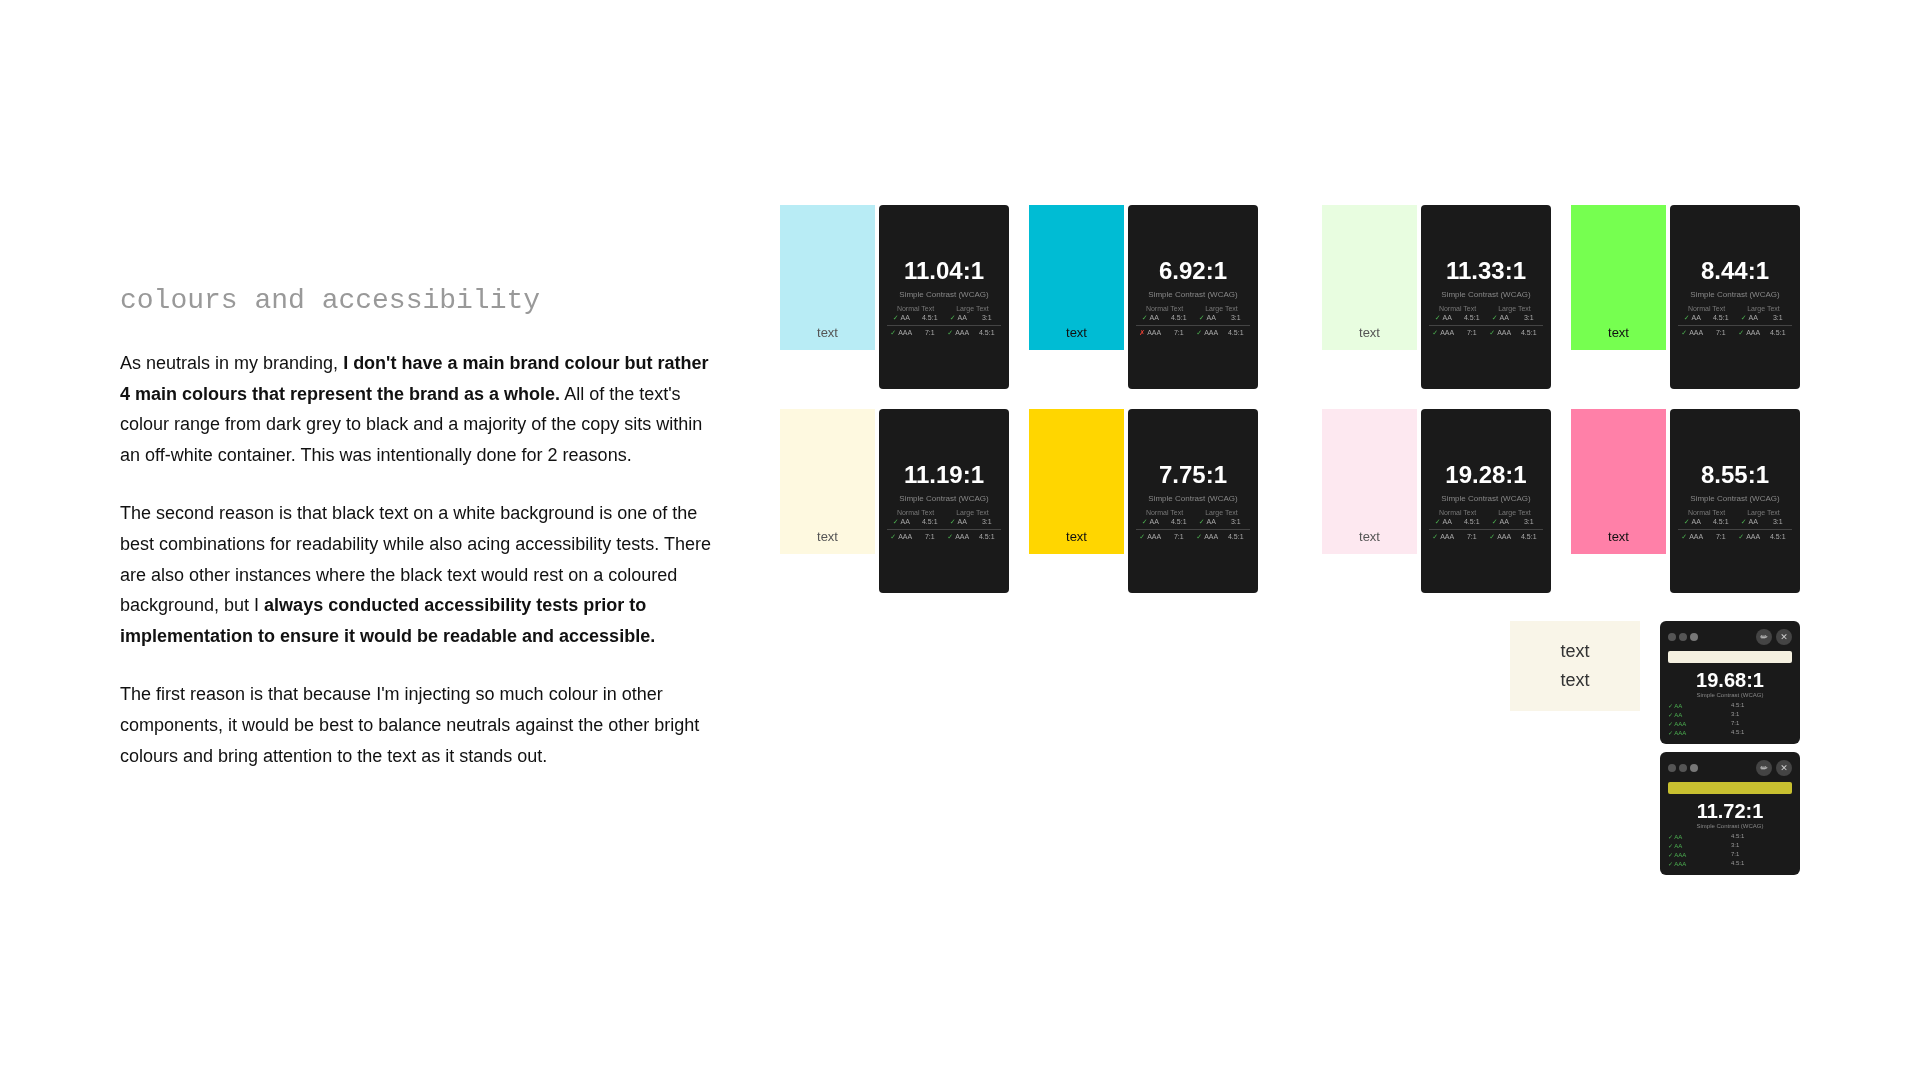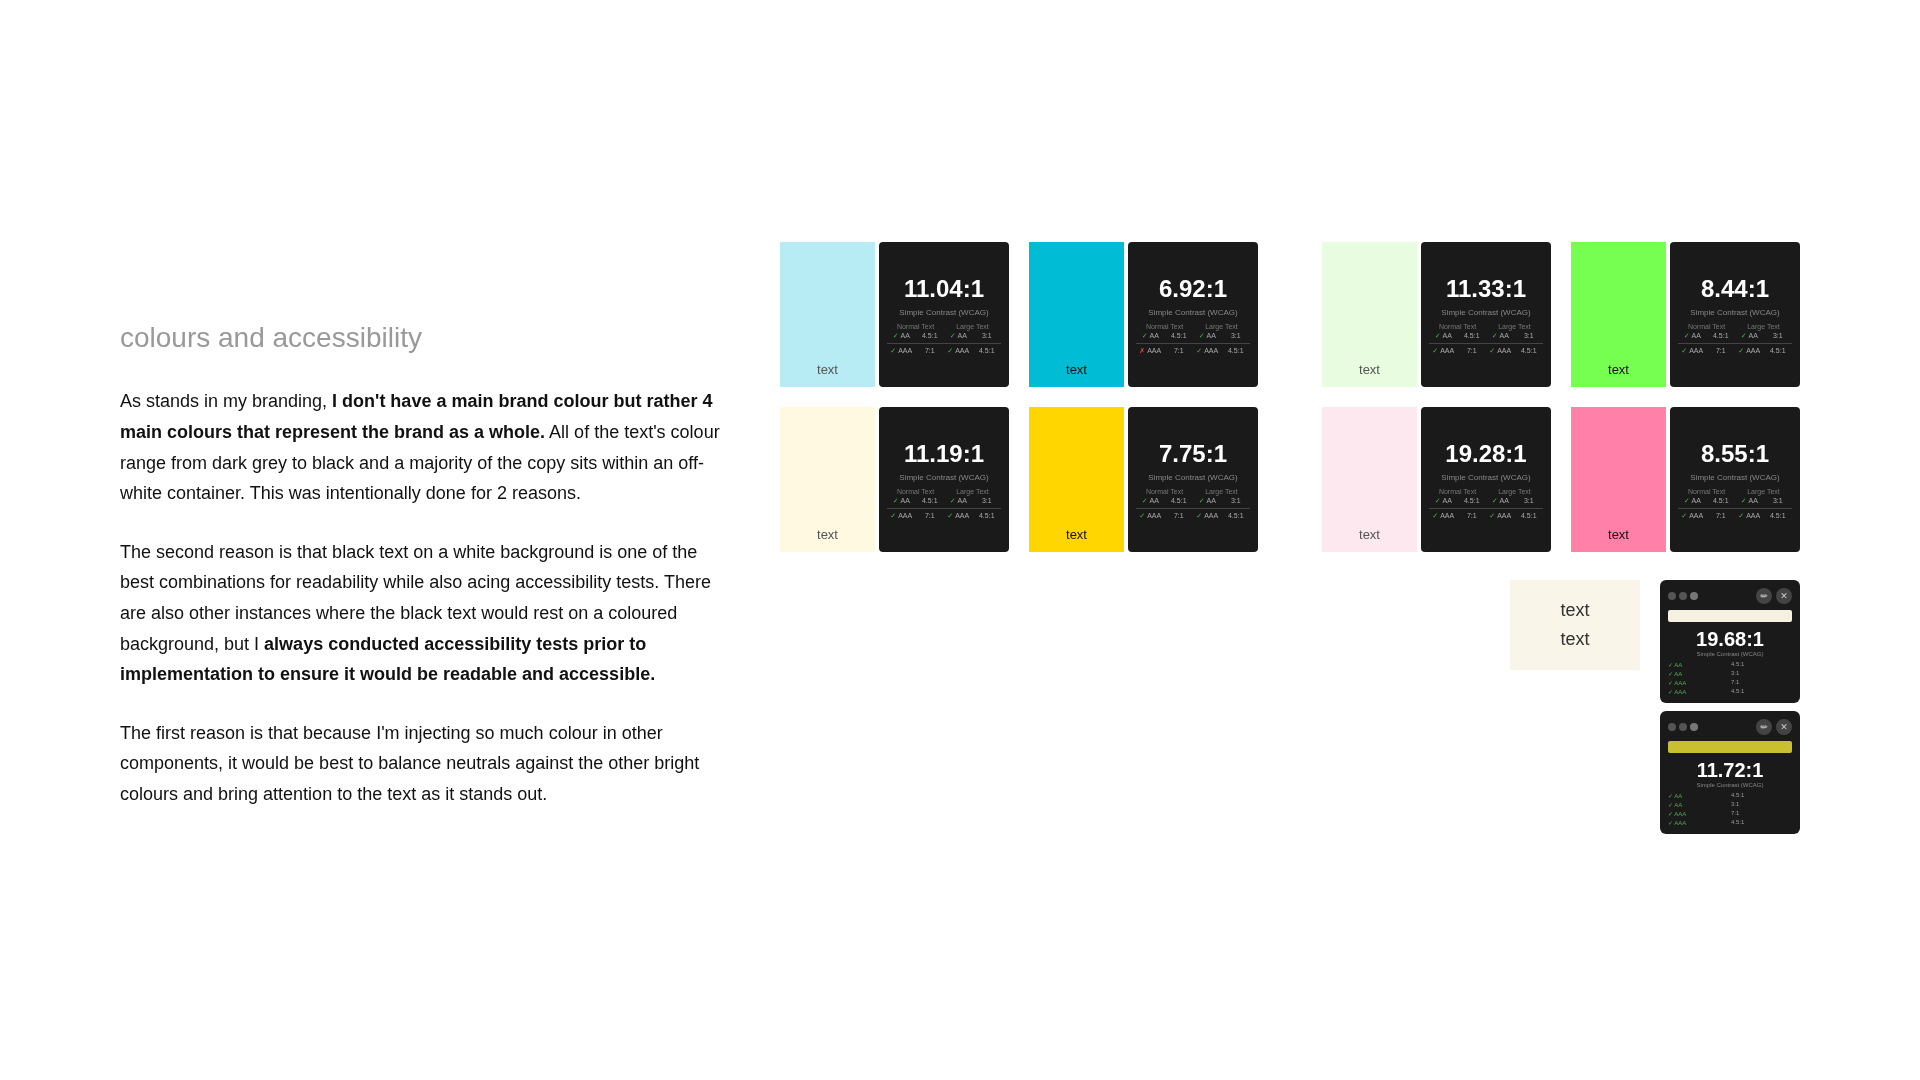--- a/index.html
+++ b/index.html
@@ -20,20 +20,21 @@
     }
     .text-section {
       flex: 0 0 600px;
       padding-top: 80px;
     }
     .section-title {
       color: #999;
       font-size: 28px;
       font-weight: 400;
       margin-bottom: 32px;
+      font-family: Liberation Mono, monospace;
     }
     .body-text {
       font-size: 18px;
       line-height: 1.7;
       color: #111;
       margin-bottom: 28px;
     }
     .body-text strong {
       font-weight: 800;
     }
@@ -58,21 +59,21 @@
       height: 145px;
       display: flex;
       align-items: flex-end;
       justify-content: center;
       padding-bottom: 10px;
       font-size: 14px;
       color: #333;
     }
     .contrast-card {
       width: 130px;
-      height: 145px;
+      height: 184px;
       background: #1a1a1a;
       border-radius: 4px;
       display: flex;
       flex-direction: column;
       align-items: center;
       justify-content: center;
       padding: 8px;
     }
     .contrast-ratio {
       color: #ffffff;
@@ -218,21 +219,21 @@
     }
   </style>
 </head>
 <body>
 
 <div class="page-container">
 
   <div class="text-section">
     <h2 class="section-title">colours and accessibility</h2>
     <p class="body-text">
-      <span>As stands in my branding, </span><strong>I don't have a main brand colour but rather 4 main colours that represent the brand as a whole.</strong><span> All of the text's colour range from dark grey to black and a majority of the copy sits within an off-white container. This was intentionally done for 2 reasons.</span>
+      <span>As neutrals in my branding, </span><strong>I don't have a main brand colour but rather 4 main colours that represent the brand as a whole.</strong><span> All of the text's colour range from dark grey to black and a majority of the copy sits within an off-white container. This was intentionally done for 2 reasons.</span>
     </p>
     <p class="body-text">
       <span>The second reason is that black text on a white background is one of the best combinations for readability while also acing accessibility tests. There are also other instances where the black text would rest on a coloured background, but I </span><strong>always conducted accessibility tests prior to implementation to ensure it would be readable and accessible.</strong>
     </p>
     <p class="body-text">The first reason is that because I'm injecting so much colour in other components, it would be best to balance neutrals against the other bright colours and bring attention to the text as it stands out.</p>
   </div>
 
   <div class="visuals-section">
 
     <div class="color-row">

